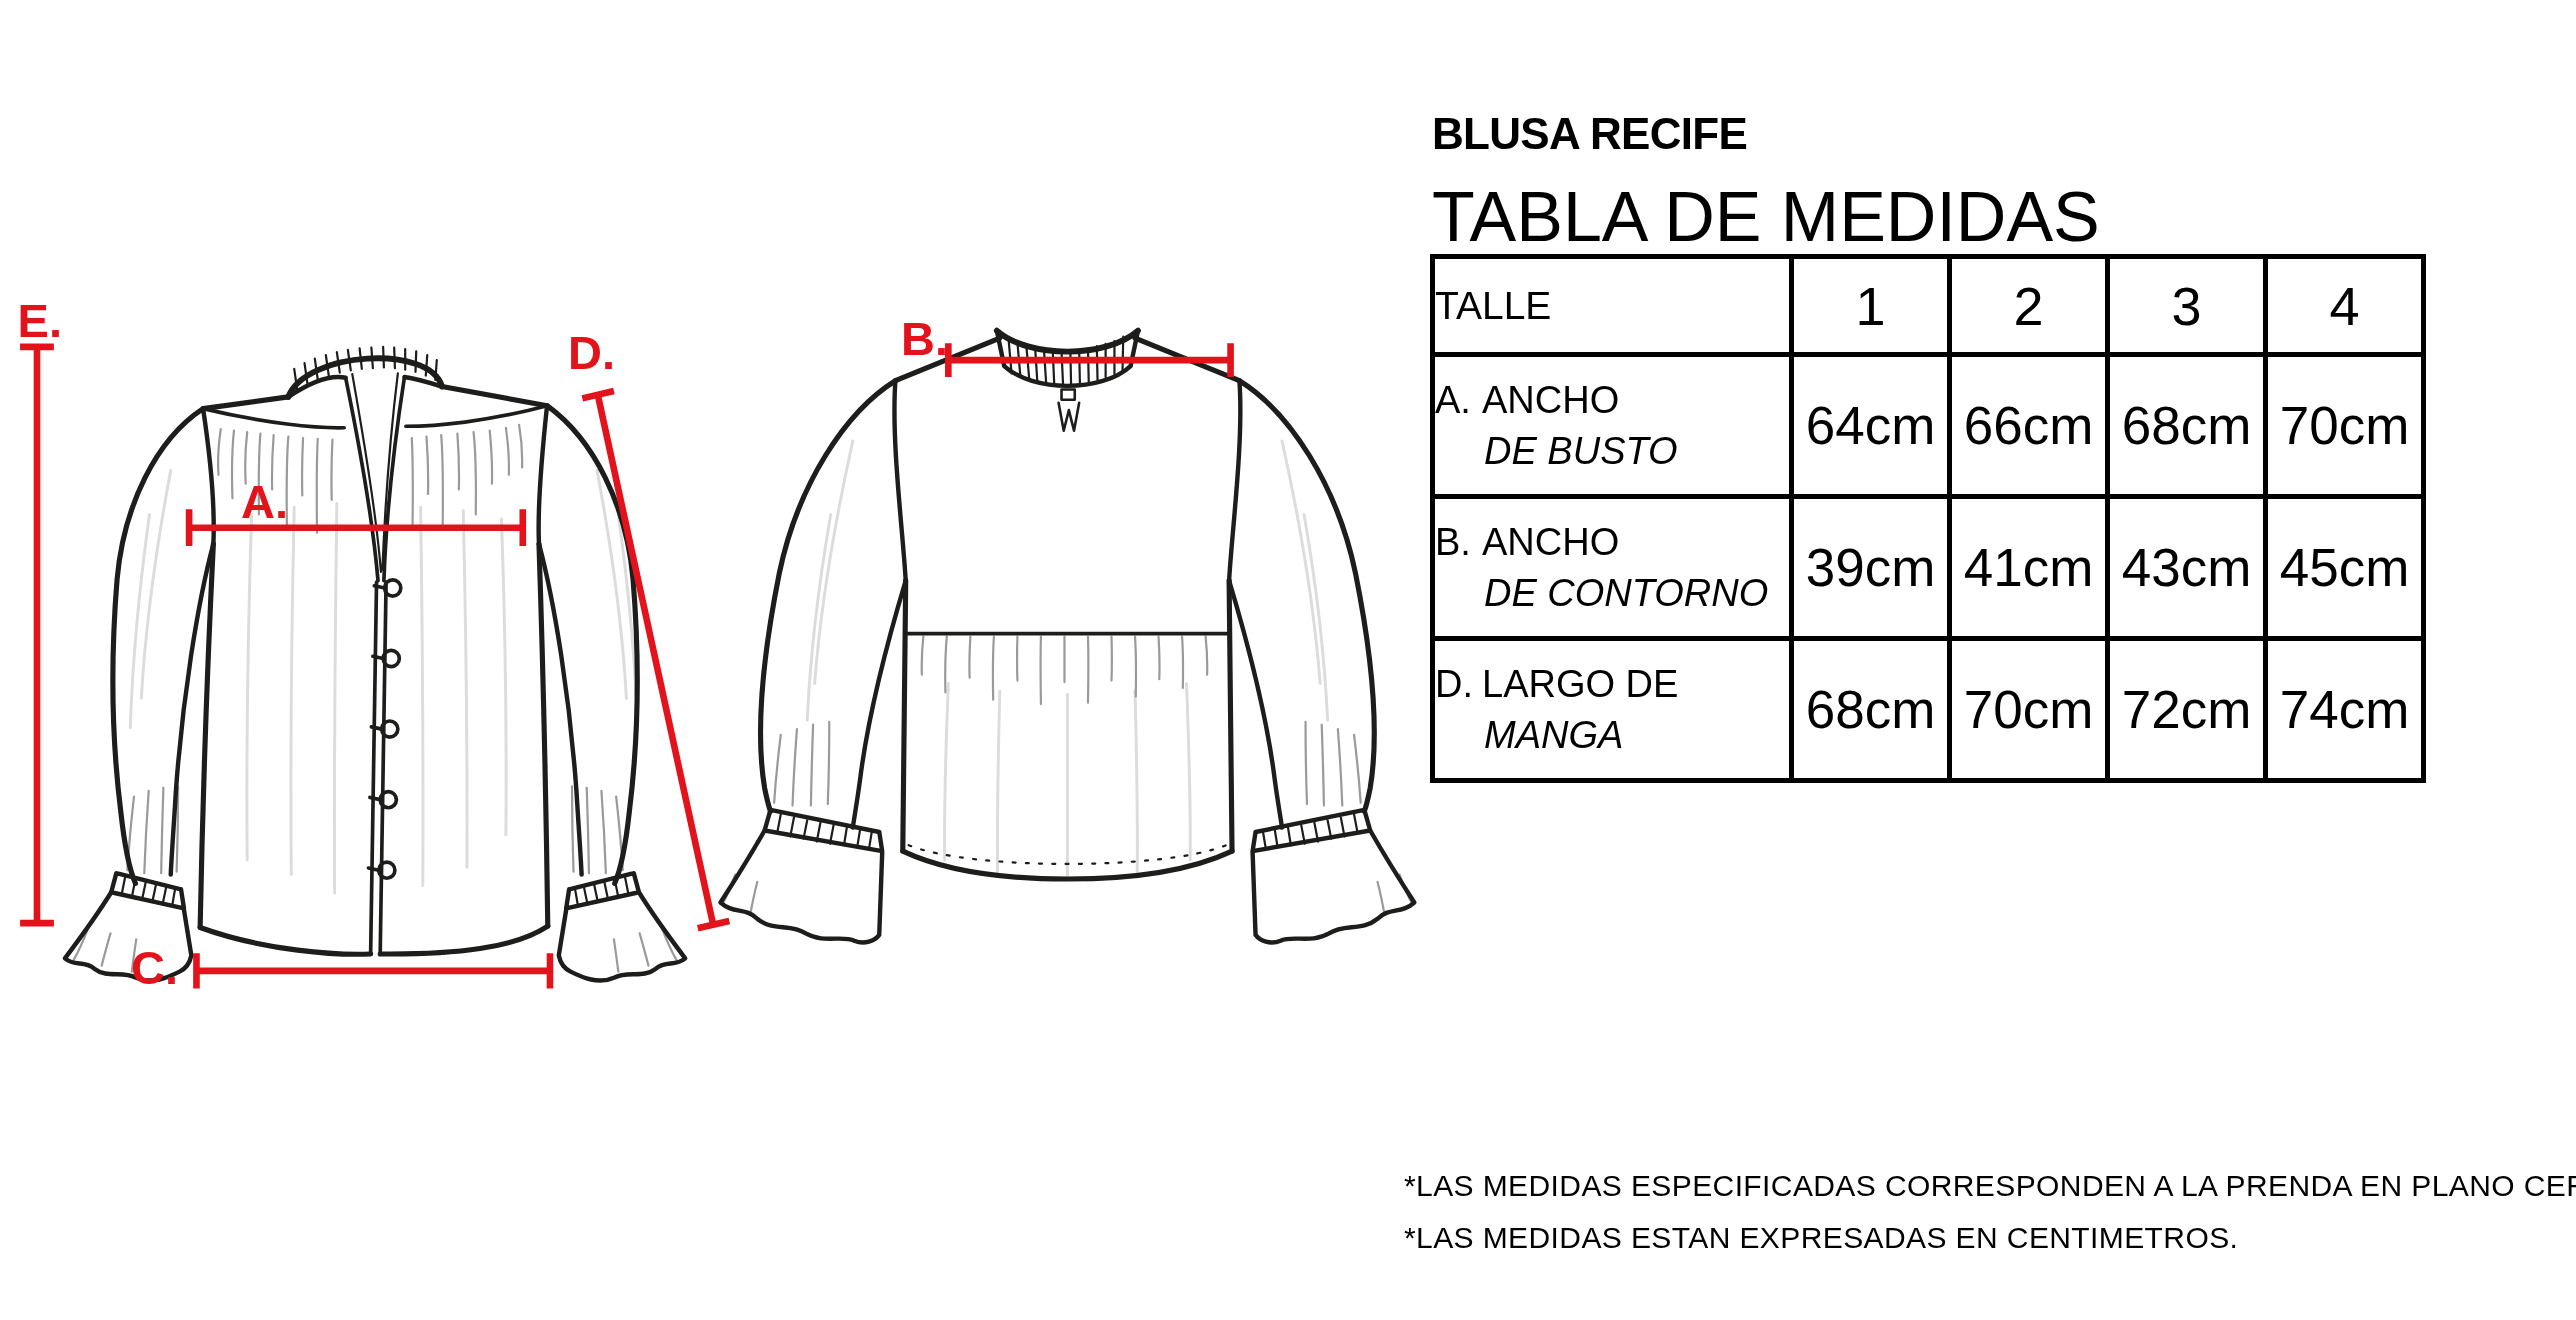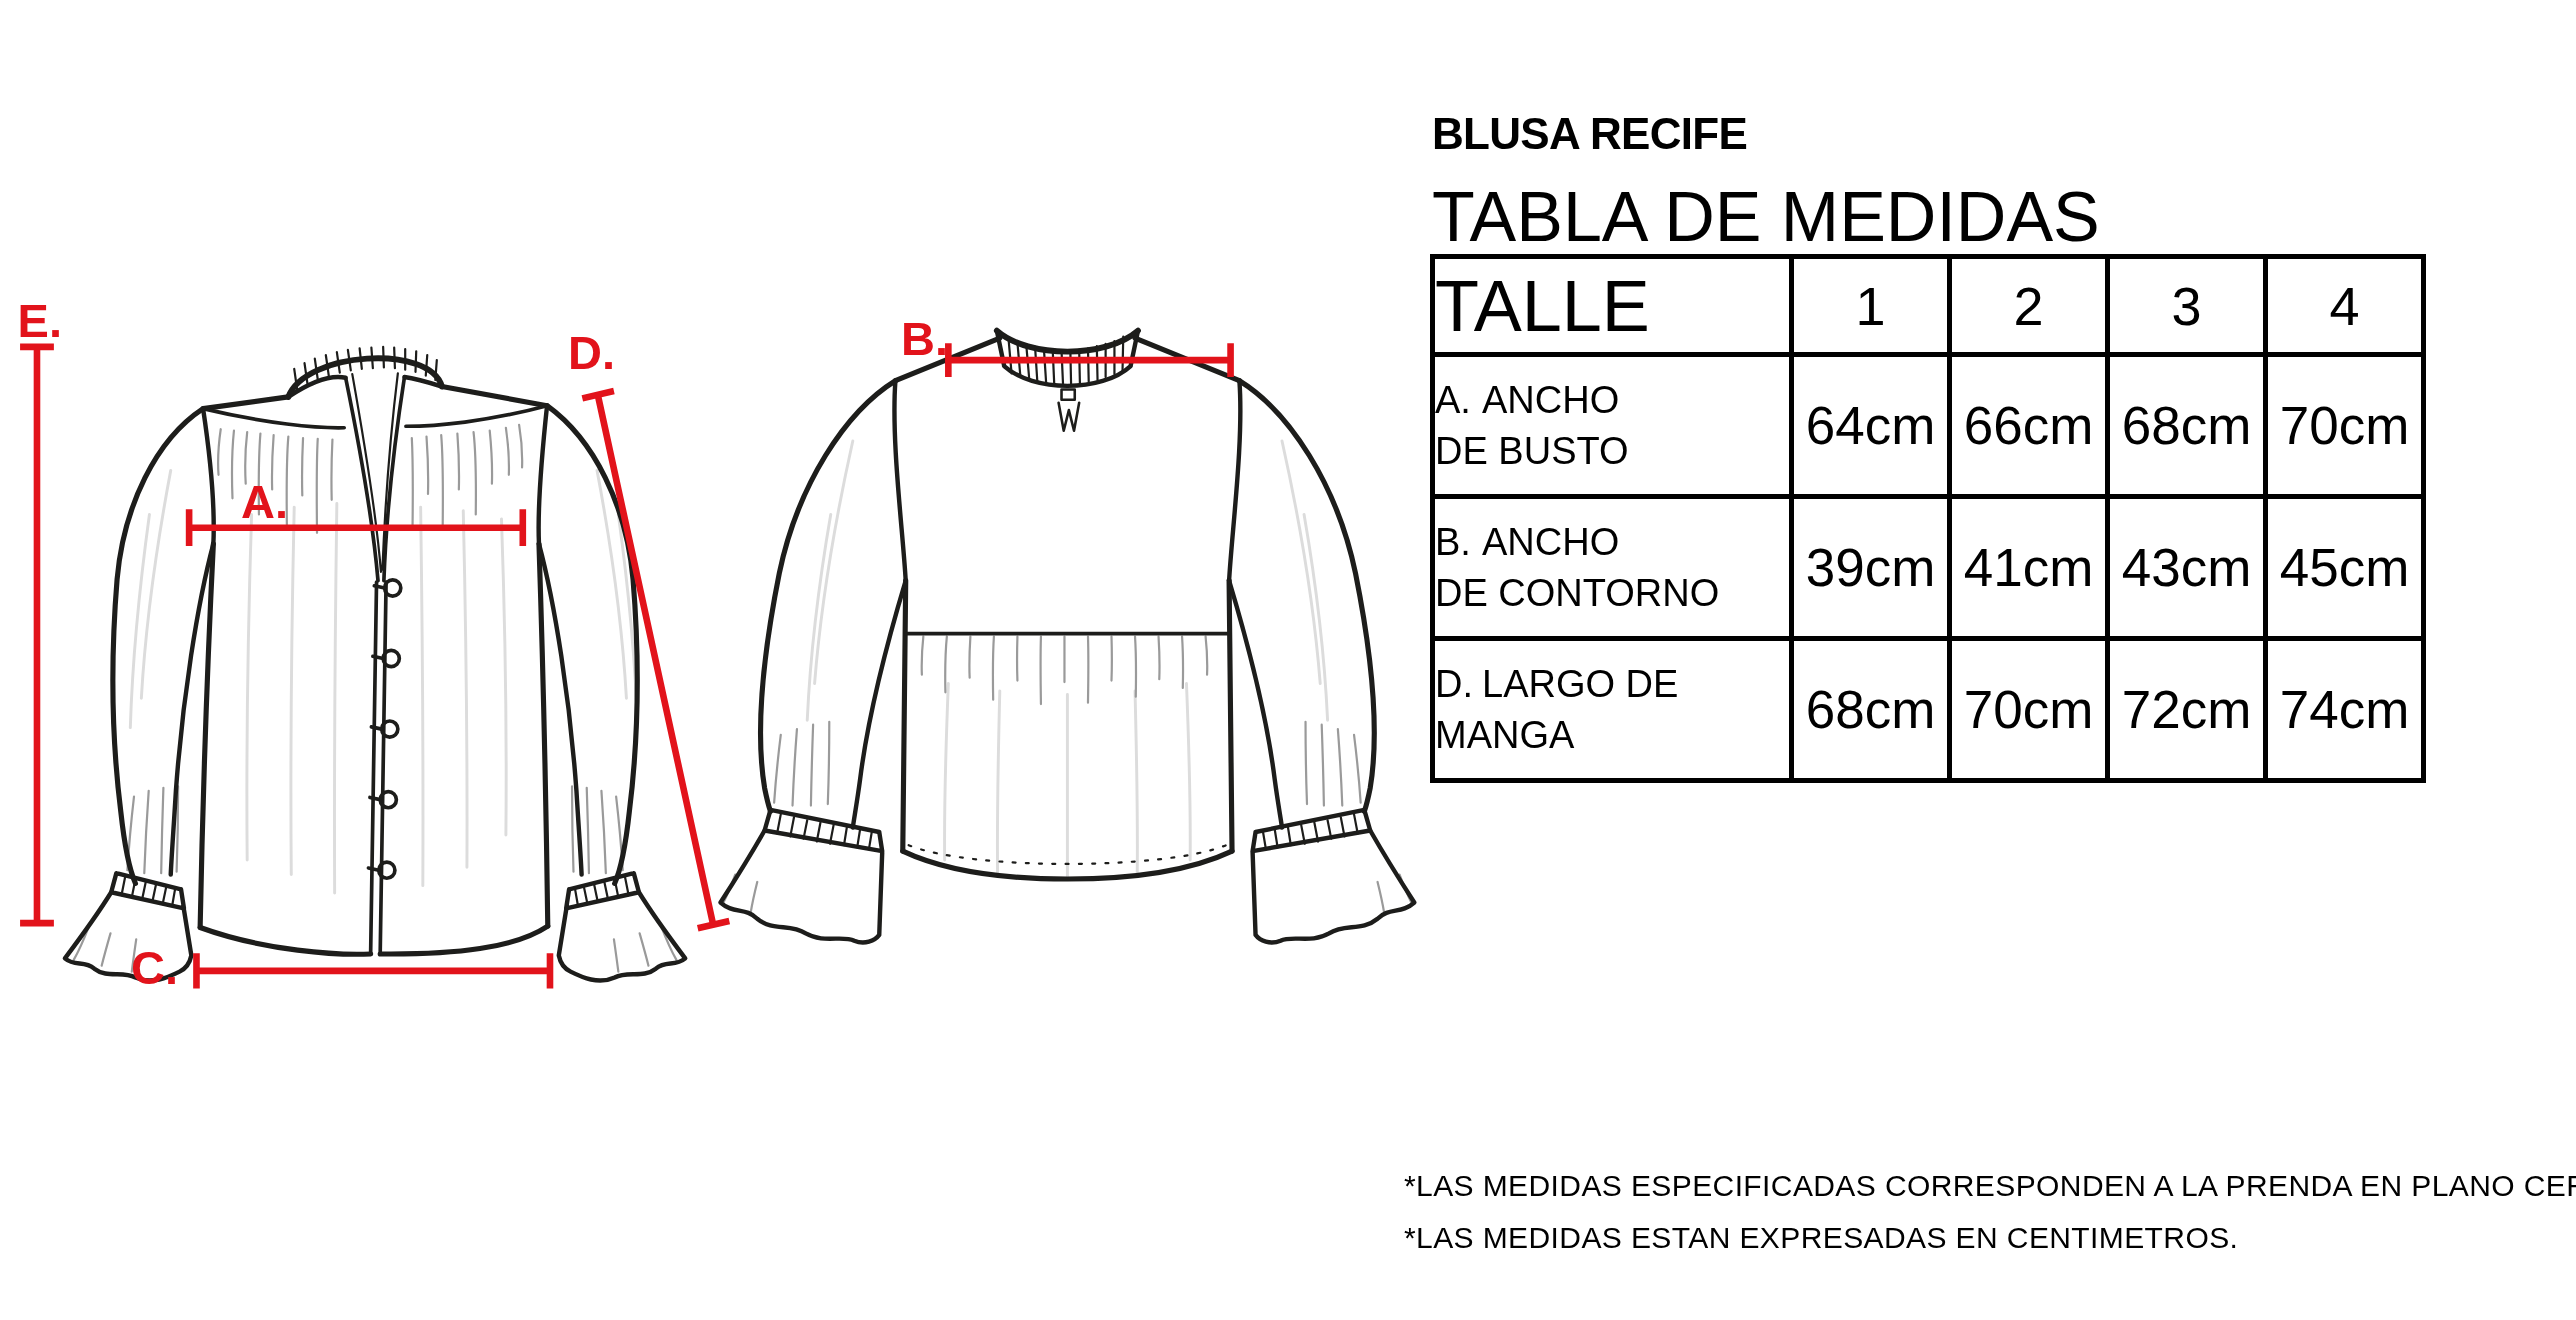--- a/index.html
+++ b/index.html
@@ -7,25 +7,25 @@
           font-family:"Liberation Sans", sans-serif;color:#000;}
   .title{position:absolute;left:1432px;top:112px;font-size:44px;font-weight:700;letter-spacing:-0.7px;line-height:1;white-space:nowrap;}
   .subtitle{position:absolute;left:1432px;top:182px;font-size:70px;font-weight:400;line-height:1;white-space:nowrap;}
   table.sizes{position:absolute;left:1430px;top:254px;border-collapse:collapse;table-layout:fixed;background:#fff;}
   .sizes td{border:5.1px solid #000;vertical-align:middle;padding:0;background:#fff;}
   .sizes tr.hdr td{height:93px;}
   .sizes tr.r td{height:137px;}
   .sizes tr.rlast td{height:146px;}
   .col0{width:354px;}
   .colN{width:153px;}
-  .talle{font-size:72px;padding-left:32px;margin-left:34px;}
+  .talle{font-size:39px;padding-left:32px;margin-left:34px;}
   .num{font-size:54px;text-align:center;}
   .lbl{font-size:38px;line-height:1.32;padding-left:16px;}
   .lbl .letter{display:inline-block;min-width:47px;}
-  .lbl .l2{}
+  .lbl .l2{padding-left:49px;font-style:italic;}
   .val{font-size:53px;text-align:center;}
   .footnotes{position:absolute;left:1404px;top:1160px;font-size:30px;line-height:1.72;letter-spacing:0.4px;white-space:nowrap;}
   .mlabel{position:absolute;font-size:47px;font-weight:700;line-height:1;color:#e2131b;}
   #sketch{position:absolute;left:0;top:0;}
 </style>
 </head>
 <body>
 
 <div id="canvas">
 

